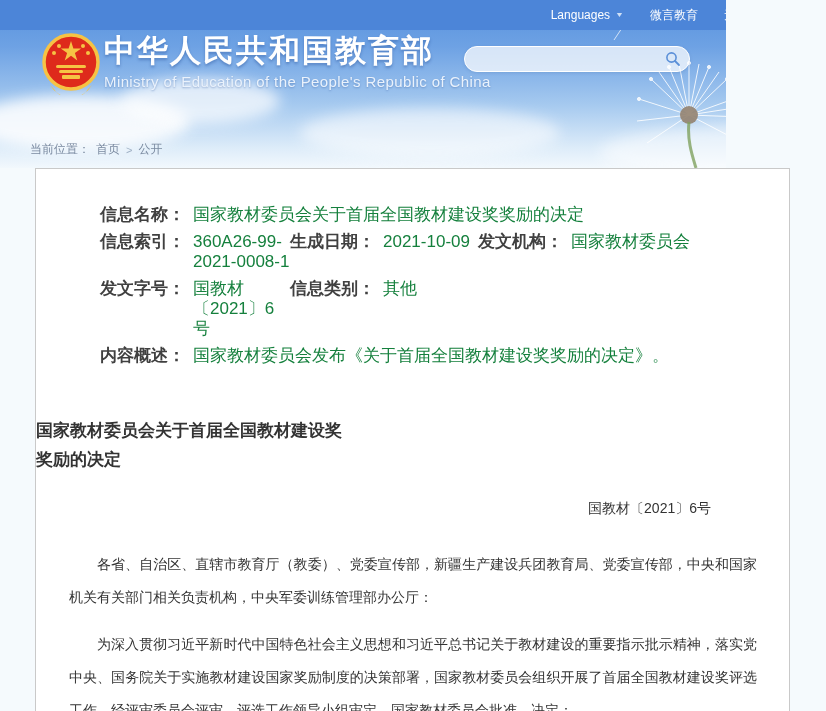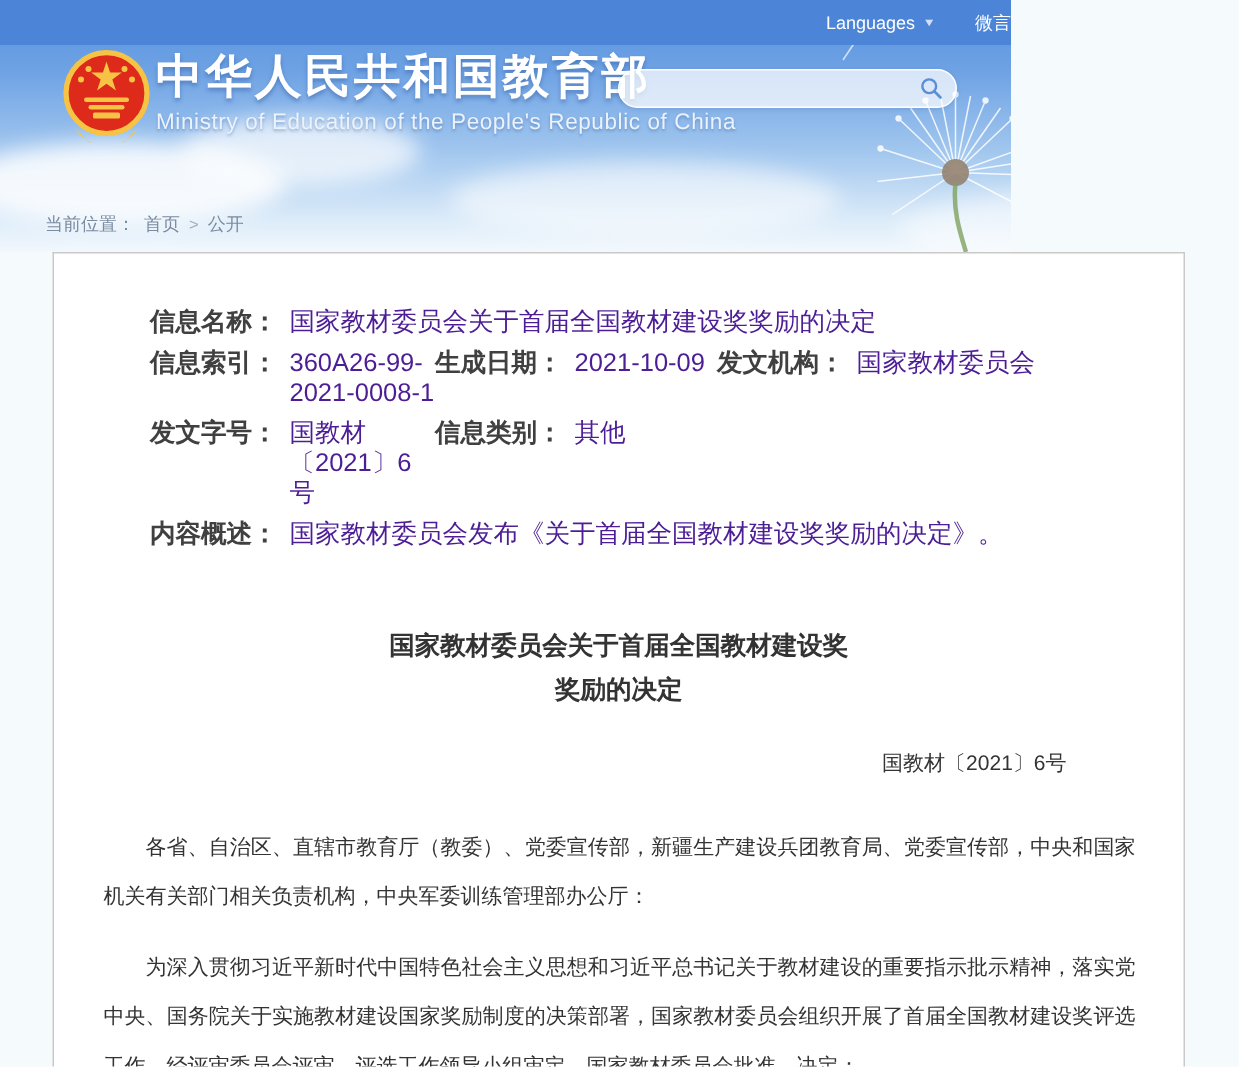--- a/index.html
+++ b/index.html
@@ -6,21 +6,21 @@
   html,body { width:826px; height:711px; overflow:hidden; }
   body {
     font-family:"Liberation Sans","DejaVu Sans",sans-serif;
     background:#f5fafd;
     position:relative;
     color:#333;
   }
 
   
   .banner {
-    position:absolute; left:0; top:0; width:674px; height:168px;
+    position:absolute; left:0; top:0; width:726px; height:168px;
     background:linear-gradient(180deg,#5590dd 0%,#6ea2e4 28%,#a5c9ef 62%,#ddecf9 88%,#f2f8fd 100%);
     overflow:hidden;
   }
   .topbar {
     position:absolute; left:0; top:0; width:826px; height:30px;
     background:#4c85d8;
     display:flex; align-items:center; justify-content:flex-end;
     padding-right:42px; gap:26px;
   }
   .topbar a { color:#ffffff; font-size:12px; text-decoration:none; display:flex; align-items:center; gap:5px; cursor:pointer; }
@@ -67,27 +67,27 @@
   .bc-sep { color:#9fb0c4; font-size:11px; }
 
   
   .card {
     position:absolute; left:35px; top:168px; width:755px; height:760px;
     background:#ffffff; border:1px solid #c9c9c9; border-bottom:none;
   }
   .info { margin:36px 38px 0 64px; font-size:17px; }
   .info-row { display:flex; line-height:20px; margin-bottom:7px; }
   .ilabel { font-weight:bold; color:#404040; white-space:nowrap; margin-right:8px; }
-  .ival { color:#4c1d95; }
+  .ival { color:#15803d; }
   .pair { display:flex; }
   .pw1 { width:190px; }
   .pw2 { width:188px; }
 
   .doc-title {
-    margin-top:50px; text-align:center; font-size:17px; font-weight:bold;
+    margin-top:50px; text-align:left; font-size:17px; font-weight:bold;
     color:#333; line-height:29px;
   }
   .doc-number { margin-top:26px; padding-right:78px; text-align:right; font-size:14px; color:#333; }
 
   .doc-body { margin:30px 32px 0 33px; font-size:14px; color:#333; }
   .doc-body p { line-height:33px; text-indent:2em; margin-bottom:14px; text-align:justify; }
 </style>
 </head>
 <body>
 

